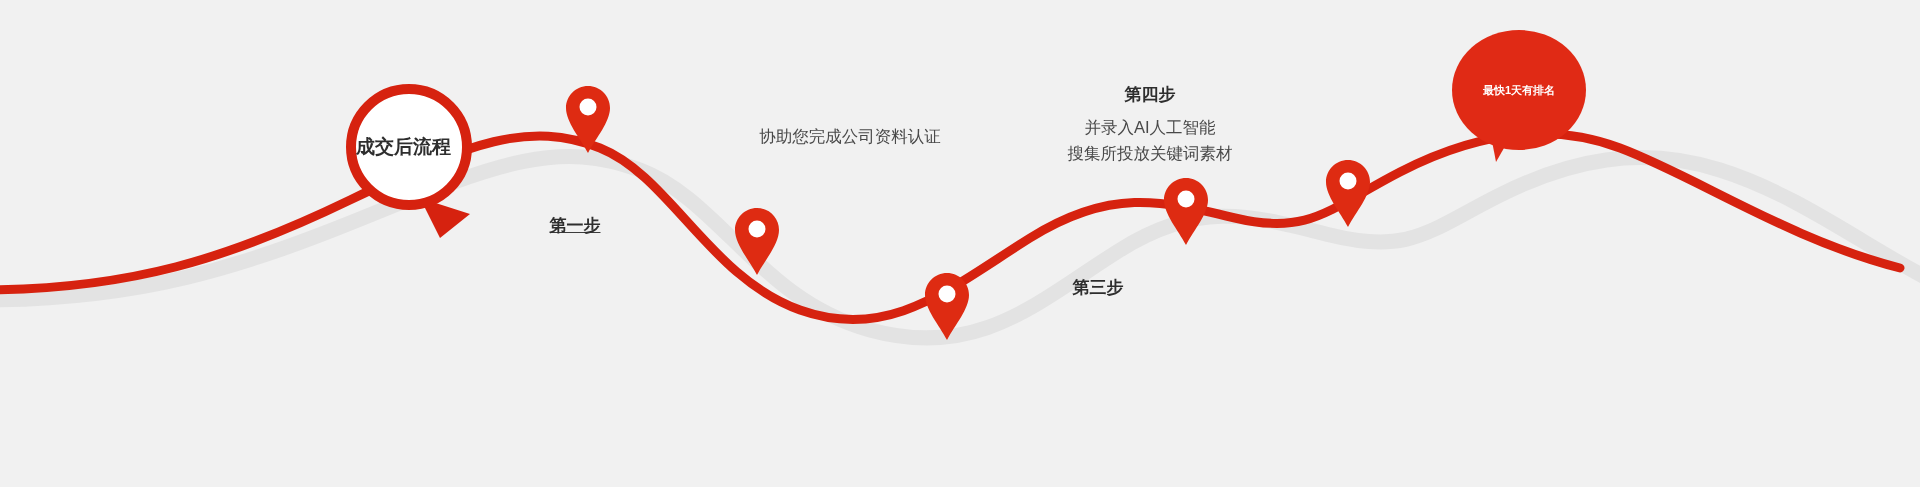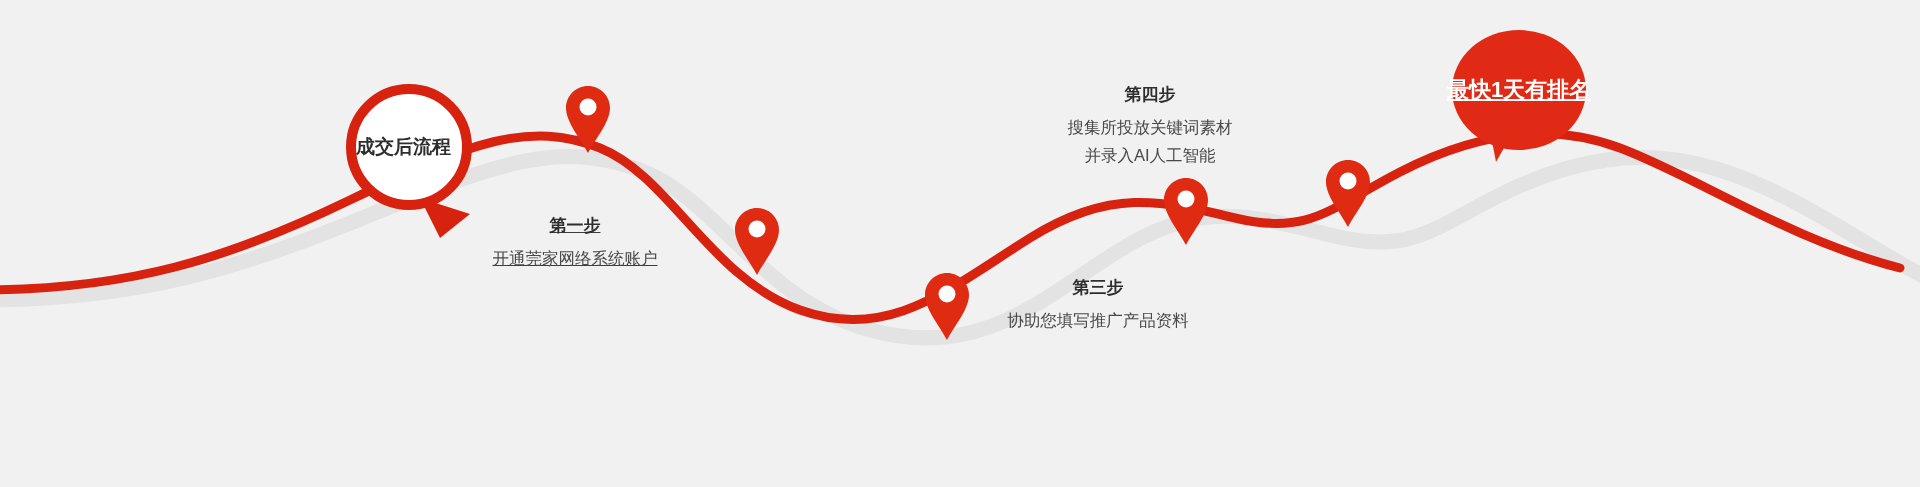--- a/index.html
+++ b/index.html
@@ -47,21 +47,21 @@
   }
 
   .balloon{
     position:absolute;
     width:134px;height:120px;
     border-radius:50%;
     background:#e02a15;
     display:flex;align-items:center;justify-content:center;
   }
   .balloon .balloon-text{
-    font-size:22px;font-weight:bold;color:#ffffff;white-space:nowrap;text-decoration:underline;
+    font-size:11px;font-weight:bold;color:#ffffff;white-space:nowrap;
   }
 </style>
 </head>
 <body>
 
 <div id="stage">
 
   <svg class="layer" viewBox="0 0 1920 487" preserveAspectRatio="none">
     <path d="M -20 300 C 140 300 240 268 370 215 C 500 162 560 140 640 170 C 720 200 760 300 870 330 C 980 360 1040 300 1120 250 C 1200 200 1250 215 1330 235 C 1410 255 1430 230 1500 195 C 1570 160 1640 145 1720 170 C 1800 195 1870 250 1940 285" fill="none" stroke="#e3e3e3" stroke-width="15" stroke-linecap="round"></path>
   </svg>
@@ -109,33 +109,32 @@
   <div class="bubble" style="left:346px;top:84px;">
     <span class="bubble-text">成交后流程</span>
   </div>
 
   <div class="balloon" style="left:1452px;top:30px;">
     <span class="balloon-text">最快1天有排名</span>
   </div>
 
   <div class="label" style="left:410px;top:213px;width:330px;text-decoration:underline;">
     <div class="step">第一步</div>
-    <div class="desc">开通莞家网络系统账户</div>
   </div>
 
   <div class="label" style="left:685px;top:124px;width:330px;">
+    <div class="desc">协助您完成公司资料认证</div>
   </div>
 
   <div class="label" style="left:928px;top:275px;width:340px;">
     <div class="step">第三步</div>
-    <div class="desc">协助您填写推广产品资料</div>
   </div>
 
   <div class="label" style="left:980px;top:82px;width:340px;">
     <div class="step">第四步</div>
+    <div class="desc l2">并录入AI人工智能</div>
     <div class="desc">搜集所投放关键词素材</div>
-    <div class="desc l2">并录入AI人工智能</div>
   </div>
 
   <div class="label" style="left:1200px;top:232px;width:300px;">
   </div>
 
 </div>
 
 </body></html>

